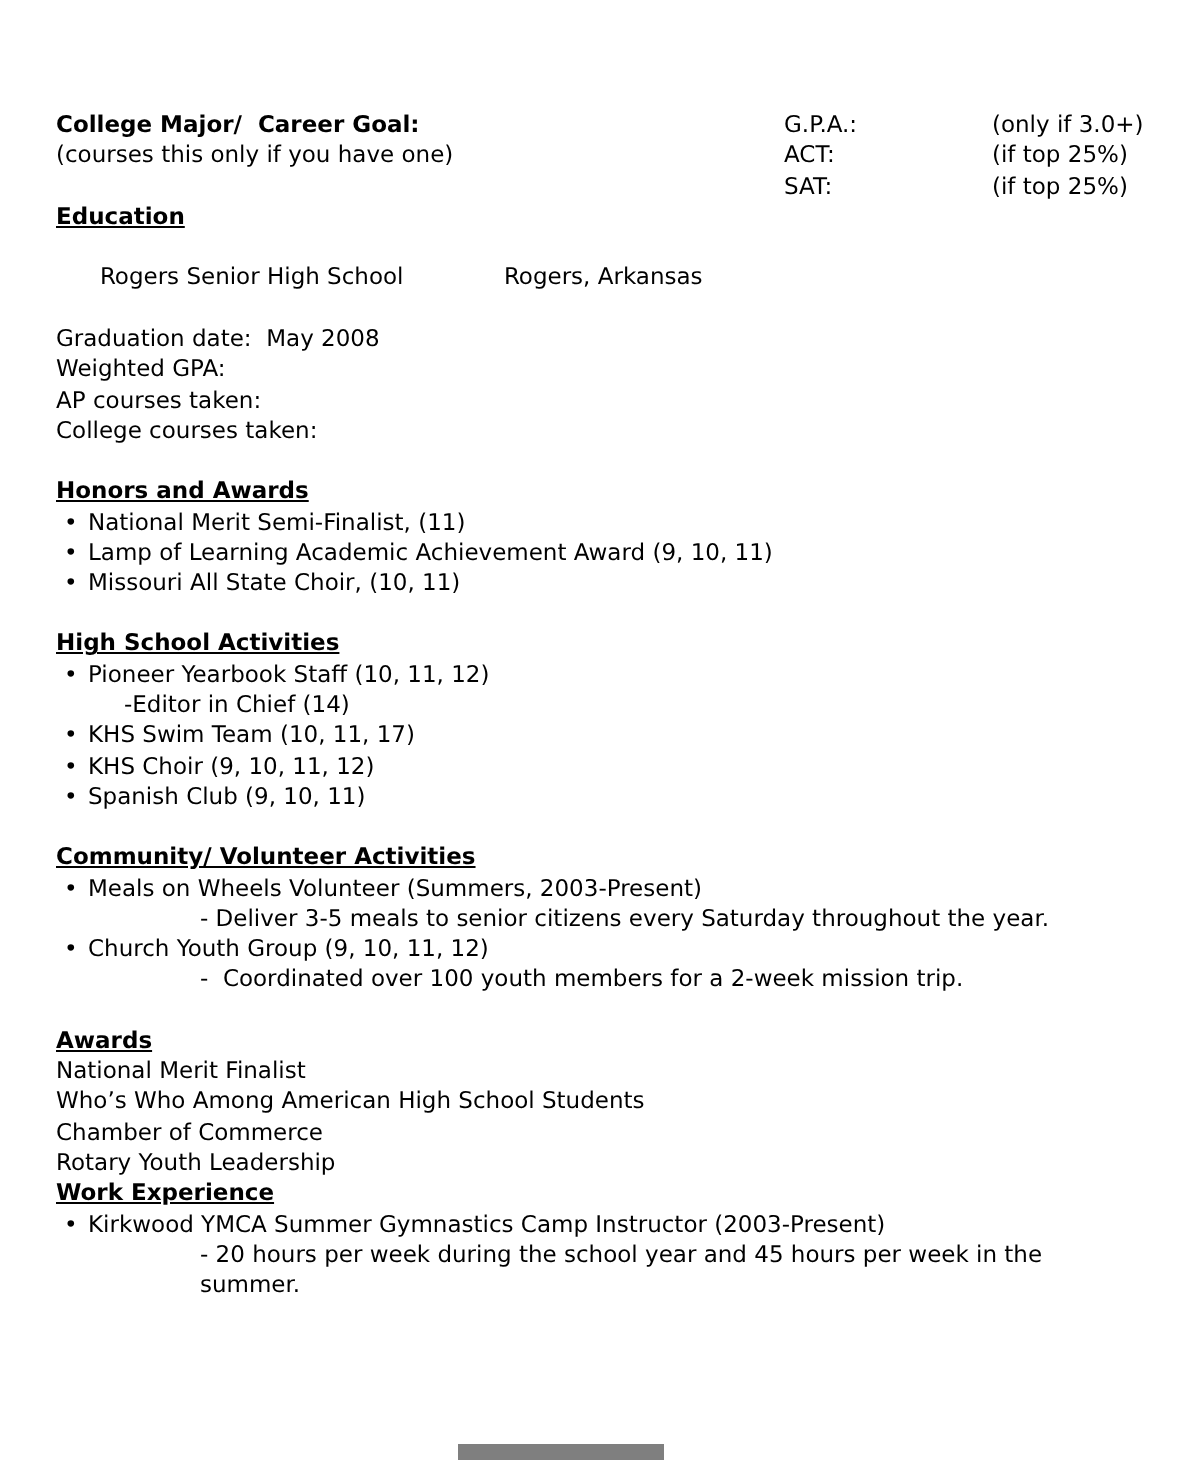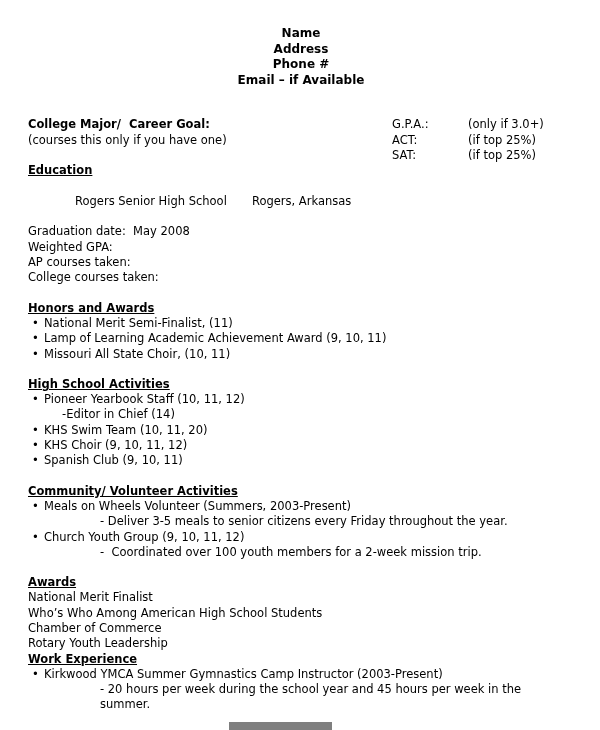--- a/index.html
+++ b/index.html
@@ -17,49 +17,43 @@
     overflow:hidden;
   }
   .doc-header { text-align:center; font-weight:bold; font-size:12px; line-height:15.6px; }
   .h-line { white-space:pre-wrap; }
 
   .intro-row { display:flex; margin-top:29px; }
   .intro-left { width:364px; }
   .intro-title { font-weight:bold; white-space:pre-wrap; }
   .intro-note { white-space:pre-wrap; }
   .intro-right { flex:1; }
-  .score-row { display:flex; white-space:pre-wrap; }
+  .score-row { display:flex; white-space:pre-wrap;gap:28px; }
   .score-label { width:76px; flex-shrink:0; }
 
   .heading { font-weight:bold; text-decoration:underline; white-space:pre-wrap; }
   .sec.gap { margin-top:15px; }
   .line { white-space:pre-wrap; }
-  .school-name { display:inline-block; min-width:202px;text-align:center; }
+  .school-name { display:inline-block; min-width:202px; }
 
   .bullet-row { display:flex; padding-left:4px; }
   .marker { width:12px; flex-shrink:0; }
   .btext { white-space:pre-wrap; }
   .sub { white-space:pre-wrap; }
   .sub-sm { padding-left:34px; }
   .sub-lg { padding-left:72px; }
   .oneline { white-space:pre; }
 
   .bottom-bar { position:absolute; left:229px; bottom:0; width:103px; height:8px; background:#7f7f7f; }
 </style>
 </head>
 <body>
 
 <main class="page">
 
-  <header class="doc-header">
-    <div class="h-line">Name</div>
-    <div class="h-line">Address</div>
-    <div class="h-line">Phone #</div>
-    <div class="h-line">Email – if Available</div>
-  </header>
 
   <div class="intro-row">
     <div class="intro-left">
       <div class="intro-title">College Major/  Career Goal:</div>
       <div class="intro-note">(courses this only if you have one)</div>
     </div>
     <div class="intro-right">
       <div class="score-row">
         <span class="score-label">G.P.A.:</span>
         <span>(only if 3.0+)</span>
@@ -104,39 +98,39 @@
 
   <section class="sec gap">
     <div class="heading">High School Activities</div>
     <div class="bullet-row">
       <span class="marker">•</span>
       <span class="btext">Pioneer Yearbook Staff (10, 11, 12)</span>
     </div>
     <div class="sub sub-sm">-Editor in Chief (14)</div>
     <div class="bullet-row">
       <span class="marker">•</span>
-      <span class="btext">KHS Swim Team (10, 11, 20)</span>
+      <span class="btext">KHS Swim Team (10, 11, 17)</span>
     </div>
     <div class="bullet-row">
       <span class="marker">•</span>
       <span class="btext">KHS Choir (9, 10, 11, 12)</span>
     </div>
     <div class="bullet-row">
       <span class="marker">•</span>
       <span class="btext">Spanish Club (9, 10, 11)</span>
     </div>
   </section>
 
   <section class="sec gap">
     <div class="heading">Community/ Volunteer Activities</div>
     <div class="bullet-row">
       <span class="marker">•</span>
       <span class="btext">Meals on Wheels Volunteer (Summers, 2003-Present)</span>
     </div>
-    <div class="sub sub-lg oneline">- Deliver 3-5 meals to senior citizens every Friday throughout the year.</div>
+    <div class="sub sub-lg oneline">- Deliver 3-5 meals to senior citizens every Saturday throughout the year.</div>
     <div class="bullet-row">
       <span class="marker">•</span>
       <span class="btext">Church Youth Group (9, 10, 11, 12)</span>
     </div>
     <div class="sub sub-lg oneline">-  Coordinated over 100 youth members for a 2-week mission trip.</div>
   </section>
 
   <section class="sec gap">
     <div class="heading">Awards</div>
     <div class="line">National Merit Finalist</div>

